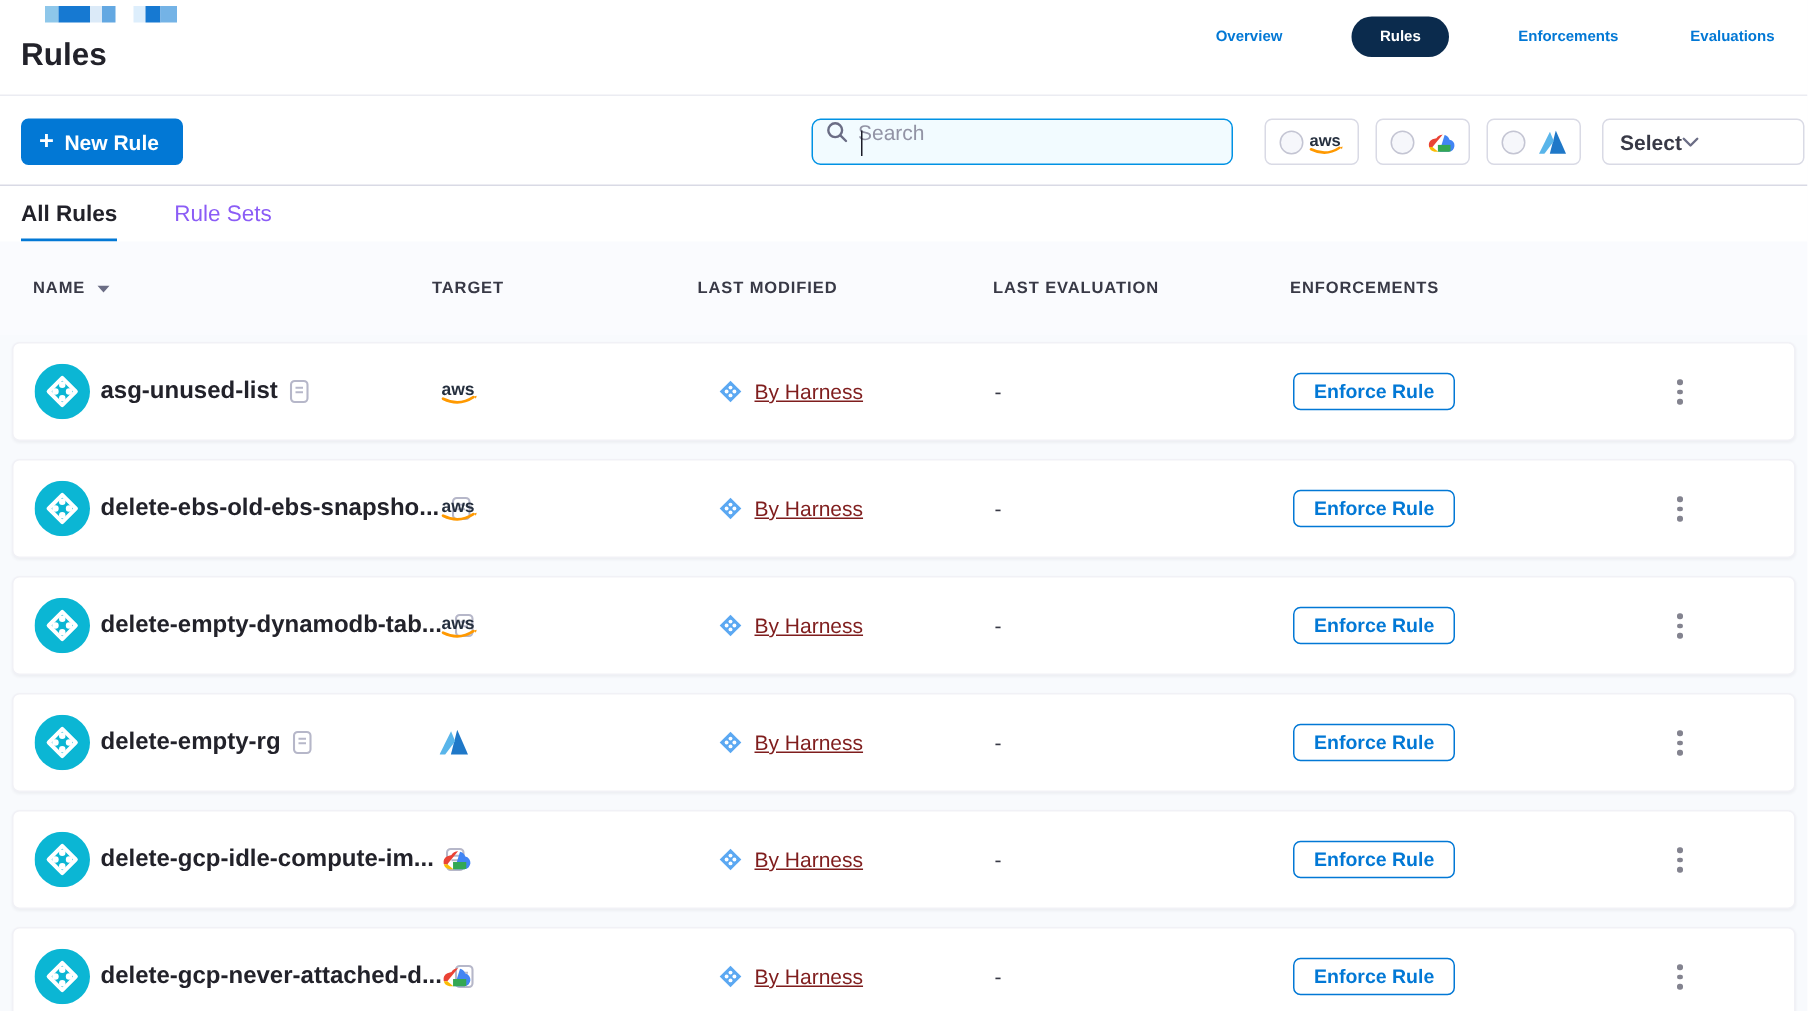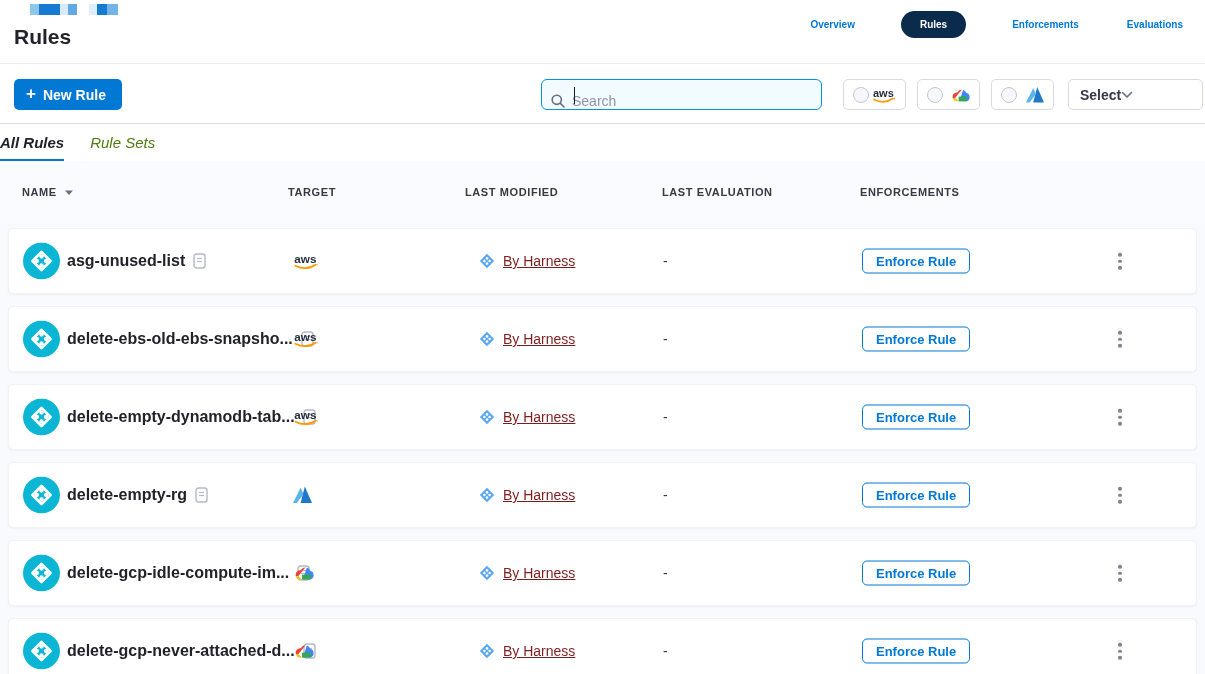--- a/index.html
+++ b/index.html
@@ -16,38 +16,38 @@
   .nav-link.active { background:#0b2b4d; color:#fff; padding:8px 19px; }
 
   
   .toolbar { position:relative; height:60px; background:#fff; border-bottom:1px solid #d9dae5; }
   .btn-primary { position:absolute; left:14px; top:15px; height:31px; padding:0 16px 0 12px;
     background:#0278d5; color:#fff; font-size:14px; font-weight:bold; border:none; border-radius:5px;
     display:flex; align-items:center; gap:7px; cursor:pointer; font-family:inherit; }
   .plus { font-size:17px; font-weight:bold; line-height:1; position:relative; top:-1px; }
   .search-wrap { position:absolute; left:541px; top:15px; width:281px; height:31px;
     background:#f2fbff; border:1.6px solid #0092e4; border-radius:6px;
-    display:flex; align-items:flex-end; padding:0 8px; gap:6px; }
+    display:flex; align-items:flex-start; padding:0 8px; gap:6px; }
   .search-wrap svg { flex:0 0 auto; }
   .search-input { border:none; outline:none; background:transparent; width:100%;
     font-size:14px; color:#383946; font-family:inherit; }
   .search-input::placeholder { color:#9293a5; }
   .caret { position:absolute; left:32px; top:7px; width:1px; height:17px; background:#1c1c28; }
   .provider-filters { position:absolute; left:843px; top:15px; display:flex; gap:11px; }
   .provider-toggle { width:63px; height:31px; border:1px solid #d9dae5; border-radius:5px; background:#fff;
     display:flex; align-items:center; justify-content:space-between; padding:0 9px; cursor:pointer; }
   .radio { width:16px; height:16px; border-radius:50%; border:1px solid #c4c5d3; background:#f6f7fb; }
   .select-box { position:absolute; left:1068px; top:15px; width:135px; height:31px;
     border:1px solid #d9dae5; border-radius:5px; background:#fff; display:flex; align-items:center;
     justify-content:flex-start; padding:0 11px; cursor:pointer; }
   .select-label { font-size:14px; font-weight:bold; color:#383946; }
 
   
-  .tab-strip { position:relative; height:37px; background:#fff; display:flex; align-items:center; gap:26px;font-style:italic; }
-  .tab { font-size:15px; color:#4d7c0f; cursor:pointer; height:100%; display:flex; align-items:center; position:relative; }
+  .tab-strip { position:relative; height:37px; background:#fff; display:flex; align-items:center; padding-left:14px; gap:38px; }
+  .tab { font-size:15px; color:#8b5cf6; cursor:pointer; height:100%; display:flex; align-items:center; position:relative; }
   .tab.active { font-weight:bold; color:#22222a; }
   .tab.active::after { content:""; position:absolute; left:0; right:0; bottom:0; height:2.5px; background:#0278d5; }
 
   
   .table-header { position:relative; height:62px; background:#fafbfe; }
   .col { position:absolute; top:50%; transform:translateY(-50%); font-size:11px; font-weight:bold;
     letter-spacing:.6px; color:#383946; display:flex; align-items:center; gap:7px; }
   .col-name{left:22px;align-items:center;} .col-target{left:288px;} .col-modified{left:465px;}
   .col-eval{left:662px;} .col-enforce{left:860px;}
 

